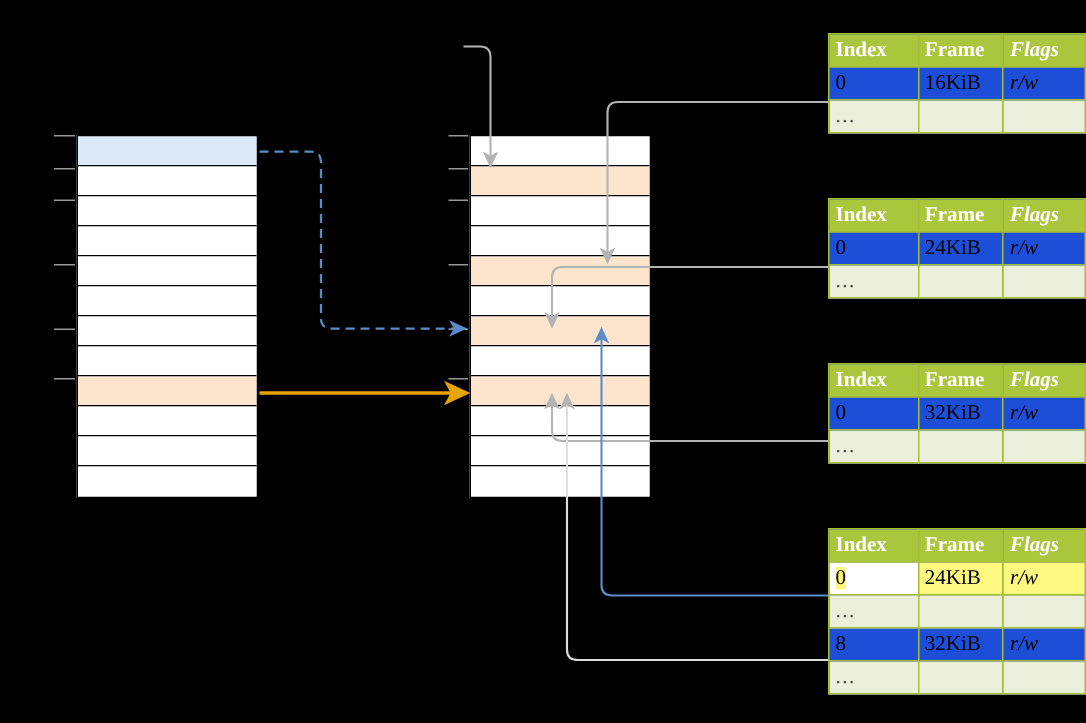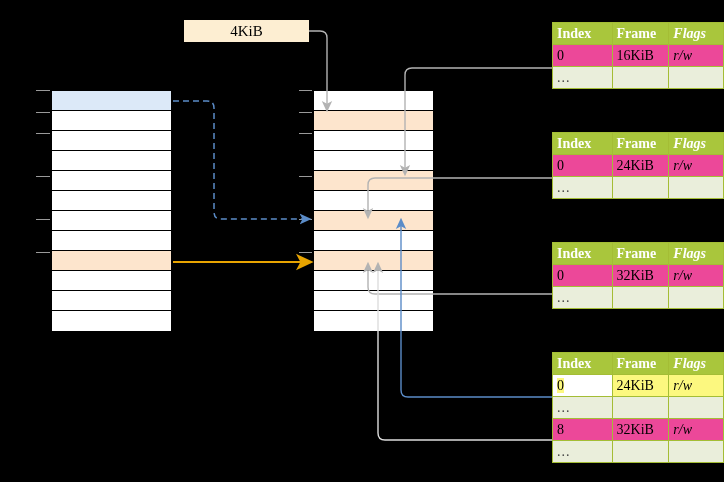--- a/index.html
+++ b/index.html
@@ -45,21 +45,21 @@
     line-height: 22px;
     white-space: nowrap;
   }
 
   
   .ptable {
     position: absolute;
     border-collapse: collapse;
     box-sizing: border-box;
     font-size: 14px;
-    background: #ec4899;
+    background: #1d4ed8;
     border: 1px solid #a4bd35;
   }
   .ptable td, .ptable th {
     border: 1px solid #a4bd35;
     padding: 1px 4px;
     height: 22px;
     box-sizing: border-box;
     text-align: left;
     font-weight: normal;
     color: #000000;
@@ -100,23 +100,20 @@
     position: absolute;
     height: 1px;
     background: #9a9a9a;
   }
 </style>
 </head>
 <body>
 
 <div id="stage">
 
-  <div class="tag" style="left:184px; top:20px; width:125px; height:22px;">
-    <span>4KiB</span>
-  </div>
 
   <div class="memcol" id="vmem" style="left:51px; top:90px; width:121px; height:242px;">
       <div class="memrow blue" style="height: 20px;"></div>
       <div class="memrow" style="height: 20px;"></div>
       <div class="memrow" style="height: 20px;"></div>
       <div class="memrow" style="height: 20px;"></div>
       <div class="memrow" style="height: 20px;"></div>
       <div class="memrow" style="height: 20px;"></div>
       <div class="memrow" style="height: 20px;"></div>
       <div class="memrow" style="height: 20px;"></div>

